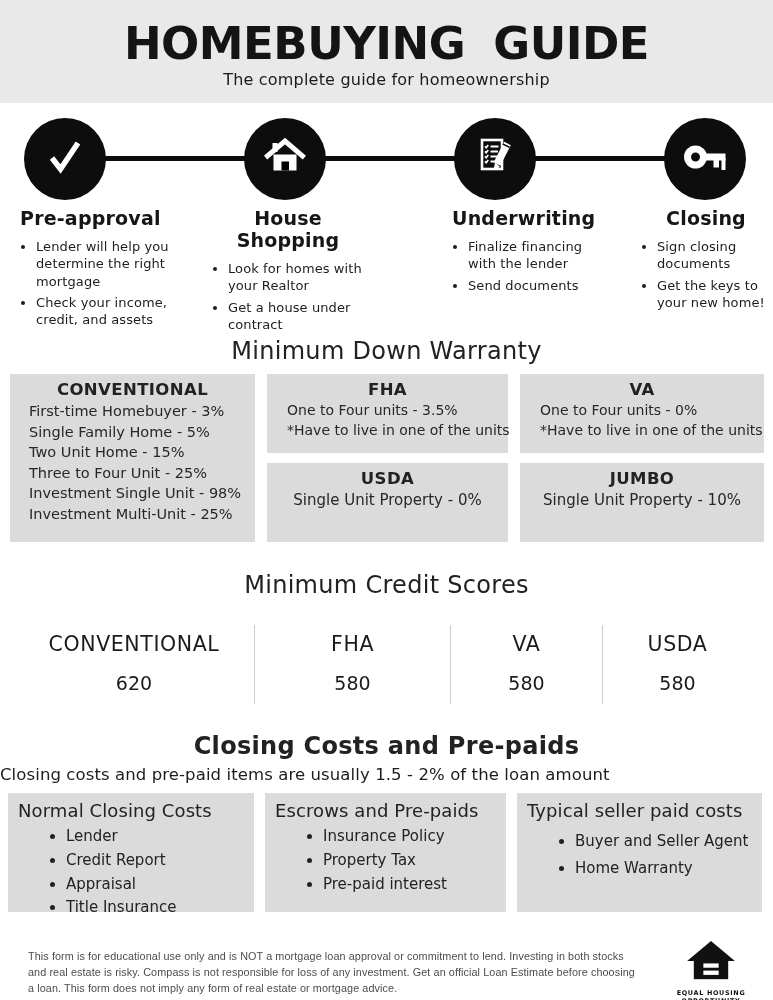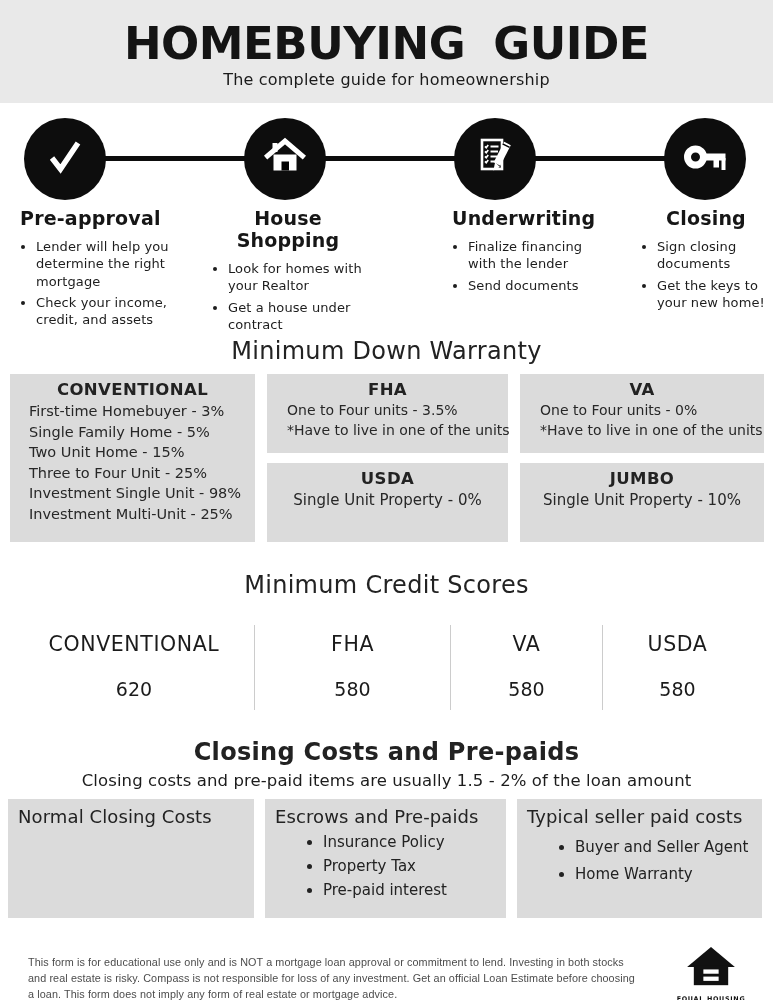--- a/index.html
+++ b/index.html
@@ -58,24 +58,24 @@
   .dp-box.left .dp-line { padding-left:20px; font-size:14px; }
   .dp-box.center .dp-line { text-align:center; font-size:15px; margin-top:2px; }
 
   
   .cs-row { display:flex; margin:26px 0 0 14px; }
   .cs-cell { display:flex; flex-direction:column; align-items:center; padding:7px 0 10px; }
   .cs-cell + .cs-cell { border-left:1px solid #cccccc; }
   .cs-cell.w1 { width:240px; } .cs-cell.w2 { width:196px; }
   .cs-cell.w3 { width:152px; } .cs-cell.w4 { width:150px; }
   .cs-label { font-size:20.5px; color:#1b1b1b; letter-spacing:0.6px; }
-  .cs-score { font-size:19px; color:#1b1b1b; margin-top:22px; }
-
-  
-  .cc-sub { text-align:center; font-size:16.5px; color:#1c1c1c; margin-top:5px; letter-spacing:0.1px; }
+  .cs-score { font-size:19px; color:#1b1b1b; margin-top:16px; }
+
+  
+  .cc-sub { font-size:16.5px; color:#1c1c1c; margin-top:5px; letter-spacing:0.1px; }
   .cc-grid {
     margin:9px 9px 0 8px; display:grid;
     grid-template-columns:246px 241px 245px; column-gap:11px;
   }
   .cc-box { background:#dbdbdb; height:119px; padding:7px 8px 0 10px; }
   .cc-head { font-size:18px; font-weight:500; color:#222; white-space:nowrap; letter-spacing:0.1px; }
   .cc-box ul { list-style:disc; margin-top:5px; padding-left:48px; }
   .cc-box li { font-size:15px; line-height:1.45; color:#222; margin-bottom:2px; }
   .cc-box.b3 ul { margin-top:10px; }
   .cc-box.b3 li { margin-bottom:5px; }
@@ -231,20 +231,26 @@
       <div class="cs-label">USDA</div>
       <div class="cs-score">580</div>
     </div>
   </div>
 
   <div class="section-title cc-title">Closing Costs and Pre-paids</div>
   <div class="cc-sub">Closing costs and pre-paid items are usually 1.5 - 2% of the loan amount</div>
   <div class="cc-grid">
     <div class="cc-box b1">
       <div class="cc-head">Normal Closing Costs</div>
+      <ul>
+        <li>Lender</li>
+        <li>Credit Report</li>
+        <li>Appraisal</li>
+        <li>Title Insurance</li>
+      </ul>
     </div>
     <div class="cc-box b2">
       <div class="cc-head">Escrows and Pre-paids</div>
       <ul>
         <li>Insurance Policy</li>
         <li>Property Tax</li>
         <li>Pre-paid interest</li>
       </ul>
     </div>
     <div class="cc-box b3">

